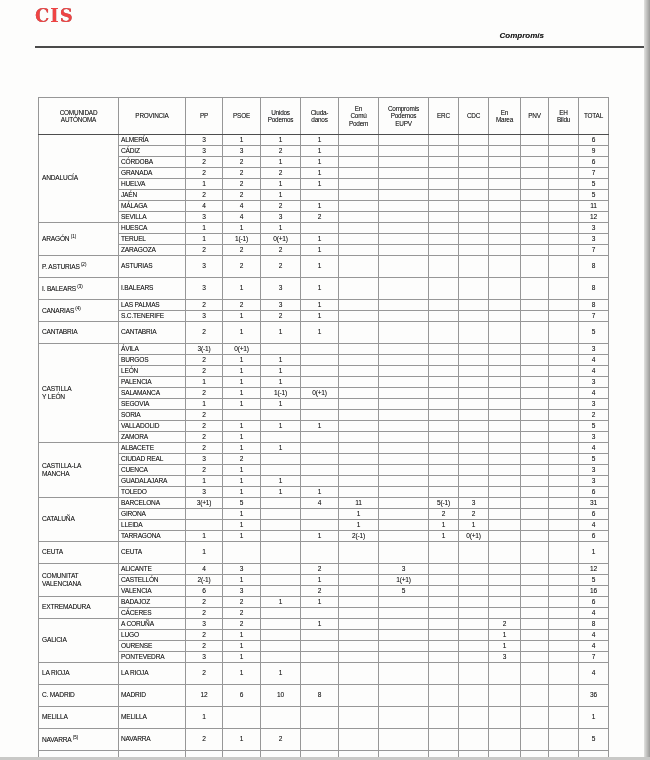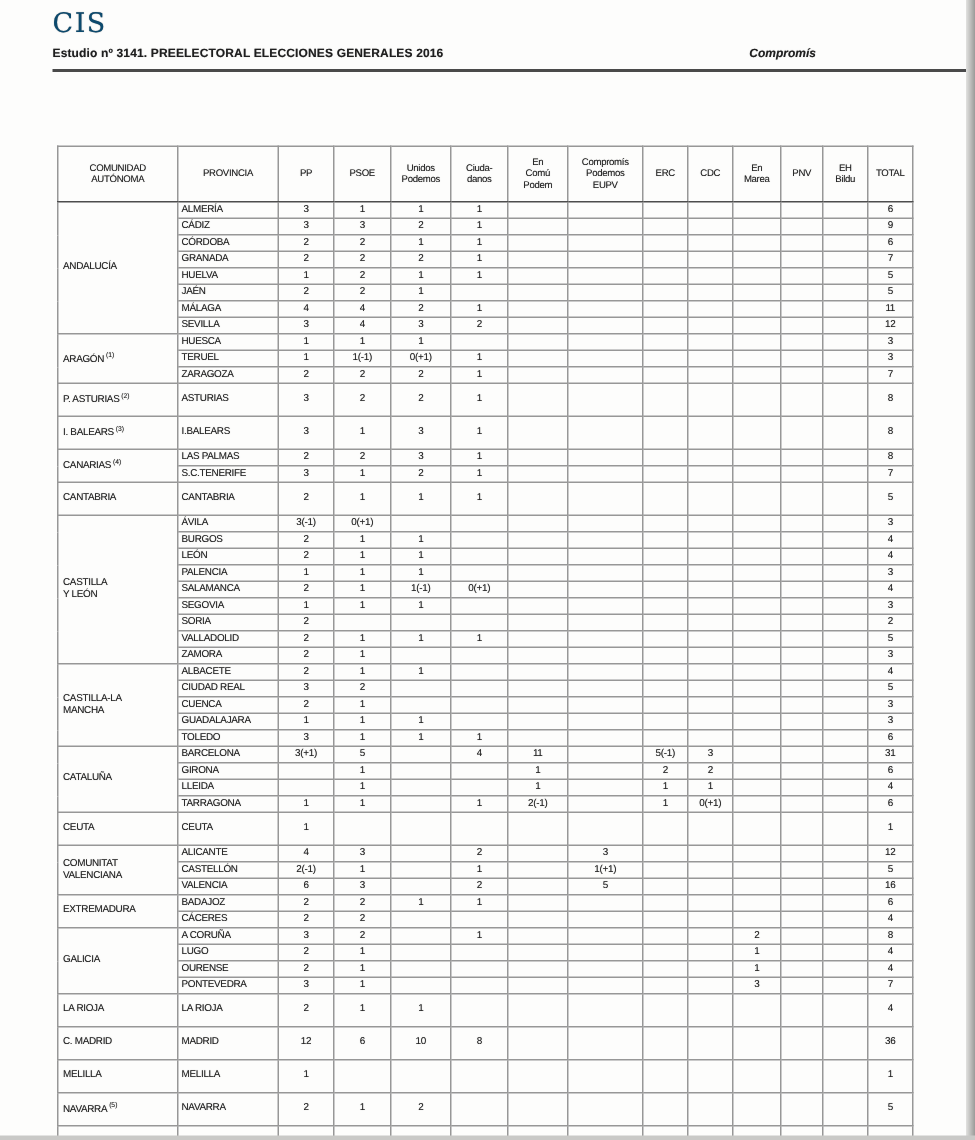--- a/index.html
+++ b/index.html
@@ -10,22 +10,22 @@
     color:#232323;
   }
   .page{position:absolute;inset:0;overflow:hidden;}
   .scan-edge{position:absolute;top:0;right:0;width:6px;height:760px;
     background:linear-gradient(to right,#e2e2e0,#9a9a98);}
   .scan-bottom{position:absolute;left:0;bottom:0;width:100%;height:3px;background:#c9c9c7;}
 
   
   .logo{
     position:absolute;left:35px;top:5px;
-    font-family:"DejaVu Serif", serif;font-weight:normal;
-    font-size:18px;letter-spacing:1px;color:#0c4a6e;
+    font-family:"DejaVu Serif", serif;font-weight:bold;
+    font-size:18px;letter-spacing:1px;color:#ef4444;
     text-shadow:0 0 .6px rgba(40,40,40,.6);
   }
   .study-title{
     position:absolute;left:35px;top:31px;
     font-size:8px;font-weight:bold;letter-spacing:.1px;color:#1f1f1f;
     text-shadow:0 0 .5px rgba(40,40,40,.55);
   }
   .estimation{
     position:absolute;right:106px;top:31px;
     font-size:8px;font-weight:bold;font-style:italic;color:#1f1f1f;
@@ -62,21 +62,20 @@
   td.province{text-align:left;padding-left:2px;white-space:nowrap;}
   td.total{font-weight:normal;}
   sup.note{font-size:4.5px;letter-spacing:0;}
 </style>
 </head>
 <body>
 
 <div class="page">
 
   <div class="logo">CIS</div>
-  <div class="study-title">Estudio nº 3141. PREELECTORAL ELECCIONES GENERALES 2016</div>
   <div class="estimation">Compromís</div>
   <div class="rule"></div>
 
   <div class="table-wrap">
     <table id="est-table">
         <colgroup>
           <col class="c0">
           <col class="c1">
           <col class="c2">
           <col class="c3">

